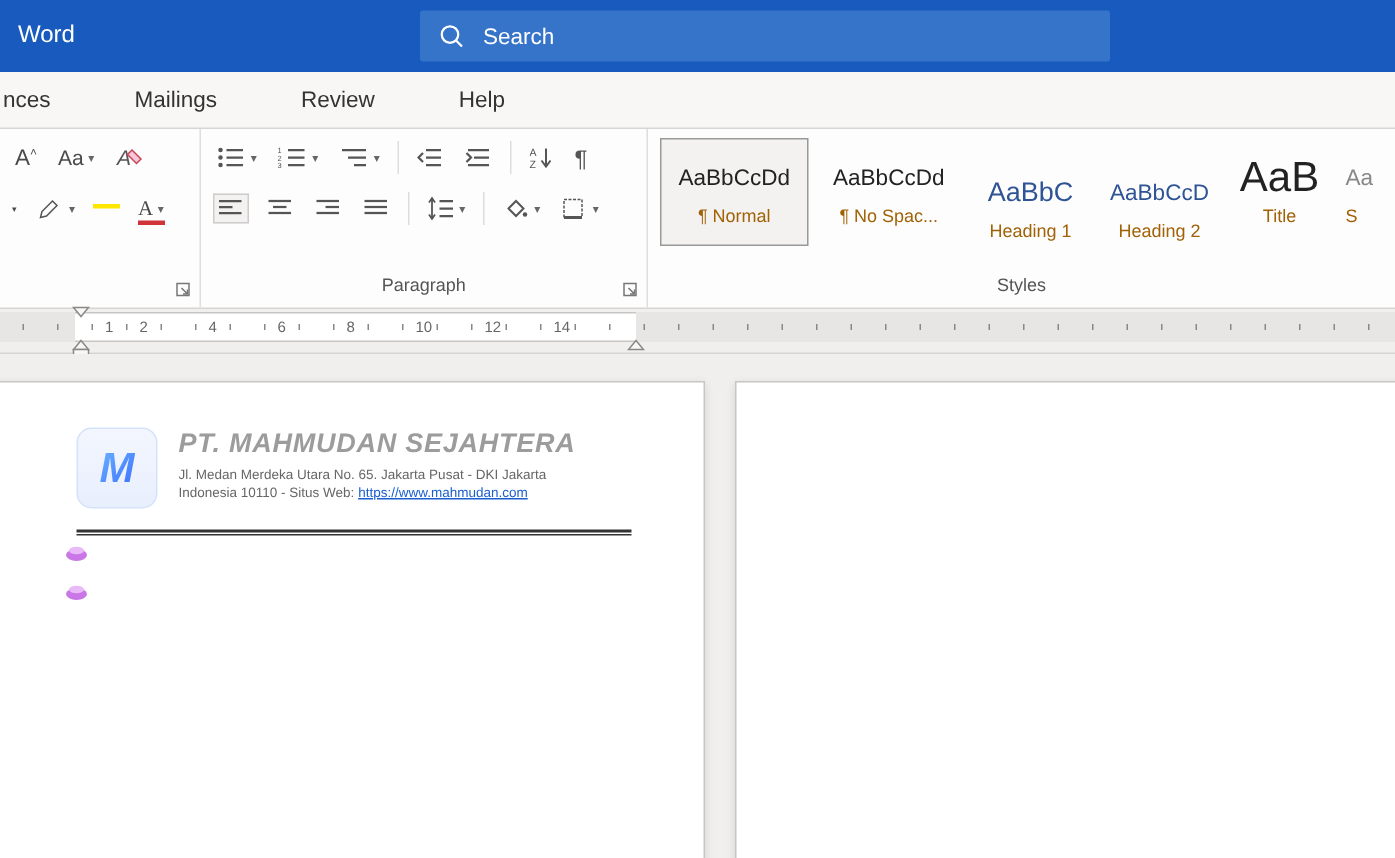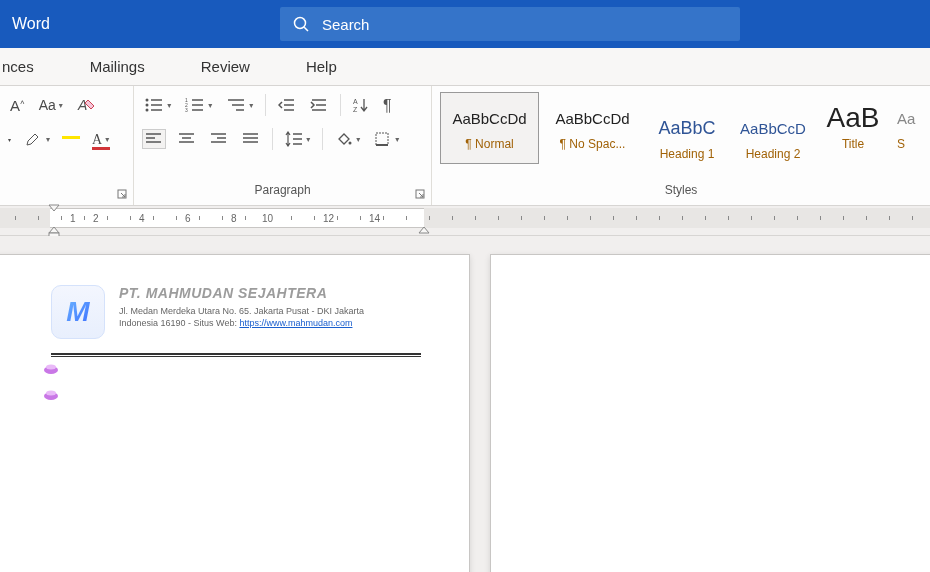--- a/index.html
+++ b/index.html
@@ -62,21 +62,21 @@
 
   
   .doc-area { background:#f1efee; height:366px; position:relative; overflow:hidden;}
   .page { position:absolute; background:#fff; border:1px solid #c8c6c4; box-shadow:0 2px 6px rgba(0,0,0,.12); top:18px; }
   .page.left { left:-60px; width:530px; height:600px; }
   .page.right { left:490px; width:530px; height:600px; }
 
   .letterhead { display:flex; gap:14px; padding:30px 48px 8px 110px; align-items:flex-start;}
   .logo { width:54px; height:54px; border-radius:10px; background:linear-gradient(180deg,#f3f6fe,#e8effd); border:1px solid #d5e2fb; display:flex; align-items:center; justify-content:center;}
   .logo span{ font-weight:700; font-size:28px; background:linear-gradient(135deg,#6db7ff,#3b6cff); -webkit-background-clip:text; background-clip:text; color:transparent; font-style:italic;}
-  .company h1{ font-size:14px; font-style:italic; letter-spacing:.5px; color:#9c9c9c; font-weight:700;}
+  .company h1{ font-size:18px; font-style:italic; letter-spacing:.5px; color:#9c9c9c; font-weight:700;}
   .company .addr{ font-size:9px; color:#666; margin-top:4px; line-height:1.35;}
   .company a{ color:#1a5fce; text-decoration:underline;text-align:right; }
   .hr{ margin:6px 48px 0 110px; border:none; border-top:2px solid #333; border-bottom:1px solid #333; height:4px;}
   .bead { position:absolute; width:16px; height:12px; }
   .bead svg{display:block;}
 </style>
 </head>
 <body>
 
 <div class="titlebar">
@@ -317,21 +317,21 @@
       </div>
       <div class="tick" style="left: 139px;">
         <span class="n">4</span>
       </div>
       <div class="tick" style="left: 185px;">
         <span class="n">6</span>
       </div>
       <div class="tick" style="left: 231px;">
         <span class="n">8</span>
       </div>
-      <div class="tick" style="left: 262px;">
+      <div class="tick" style="left: 277px;">
         <span class="n">10</span>
       </div>
       <div class="tick" style="left: 323px;">
         <span class="n">12</span>
       </div>
       <div class="tick" style="left: 369px;">
         <span class="n">14</span>
       </div>
       <div class="minor" style="left: 15px;"></div>
       <div class="minor" style="left: 38px;"></div>
@@ -389,21 +389,21 @@
 <div class="doc-area">
   <div class="page left">
     <div class="letterhead">
       <div class="logo">
           <span>M</span>
         </div>
       <div class="company">
         <h1>PT. MAHMUDAN SEJAHTERA</h1>
         <div class="addr">
           <div>Jl. Medan Merdeka Utara No. 65. Jakarta Pusat - DKI Jakarta</div>
-          <div><span>Indonesia 16190 - Situs Web: </span><a href="#">https://www.mahmudan.com</a></div>
+          <div><span>Indonesia 10110 - Situs Web: </span><a href="#">https://www.mahmudan.com</a></div>
         </div>
       </div>
     </div>
     <div class="hr"></div>
     <div class="bead" style="left:102px;top:108px;">
       <svg width="16" height="12" viewBox="0 0 16 12">
           <ellipse cx="8" cy="7" rx="7" ry="4" fill="#c977e6"></ellipse>
           <ellipse cx="8" cy="4" rx="5" ry="2.5" fill="#e9b9f8"></ellipse>
         </svg>
     </div>

